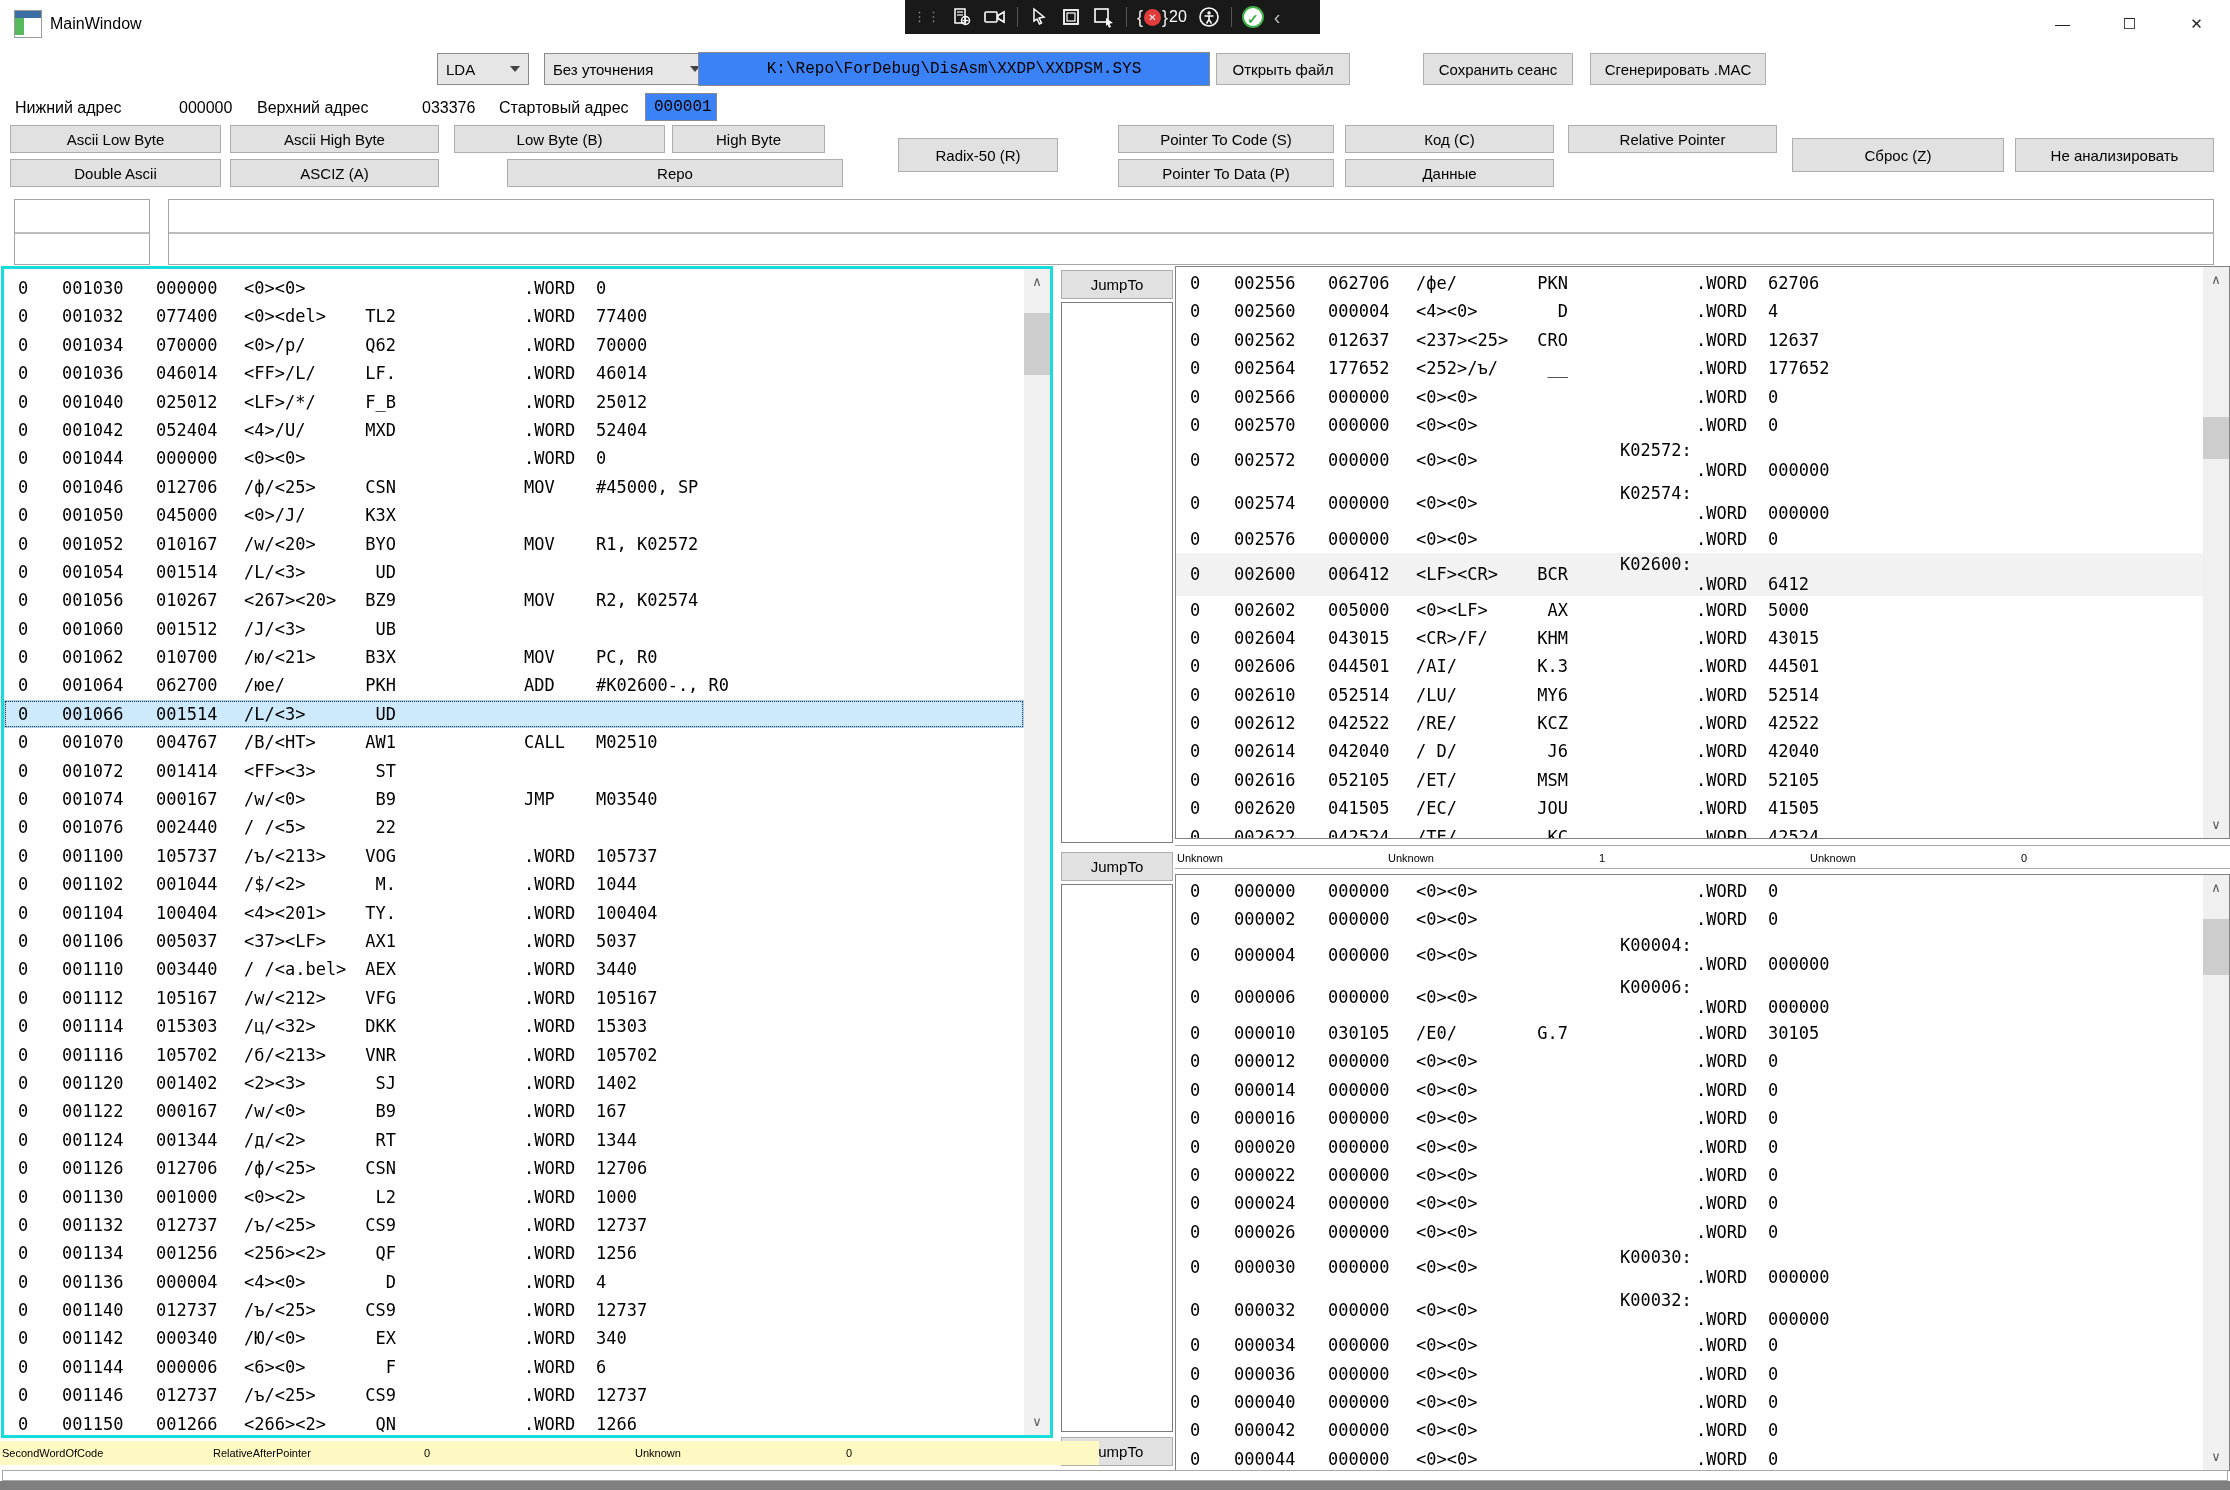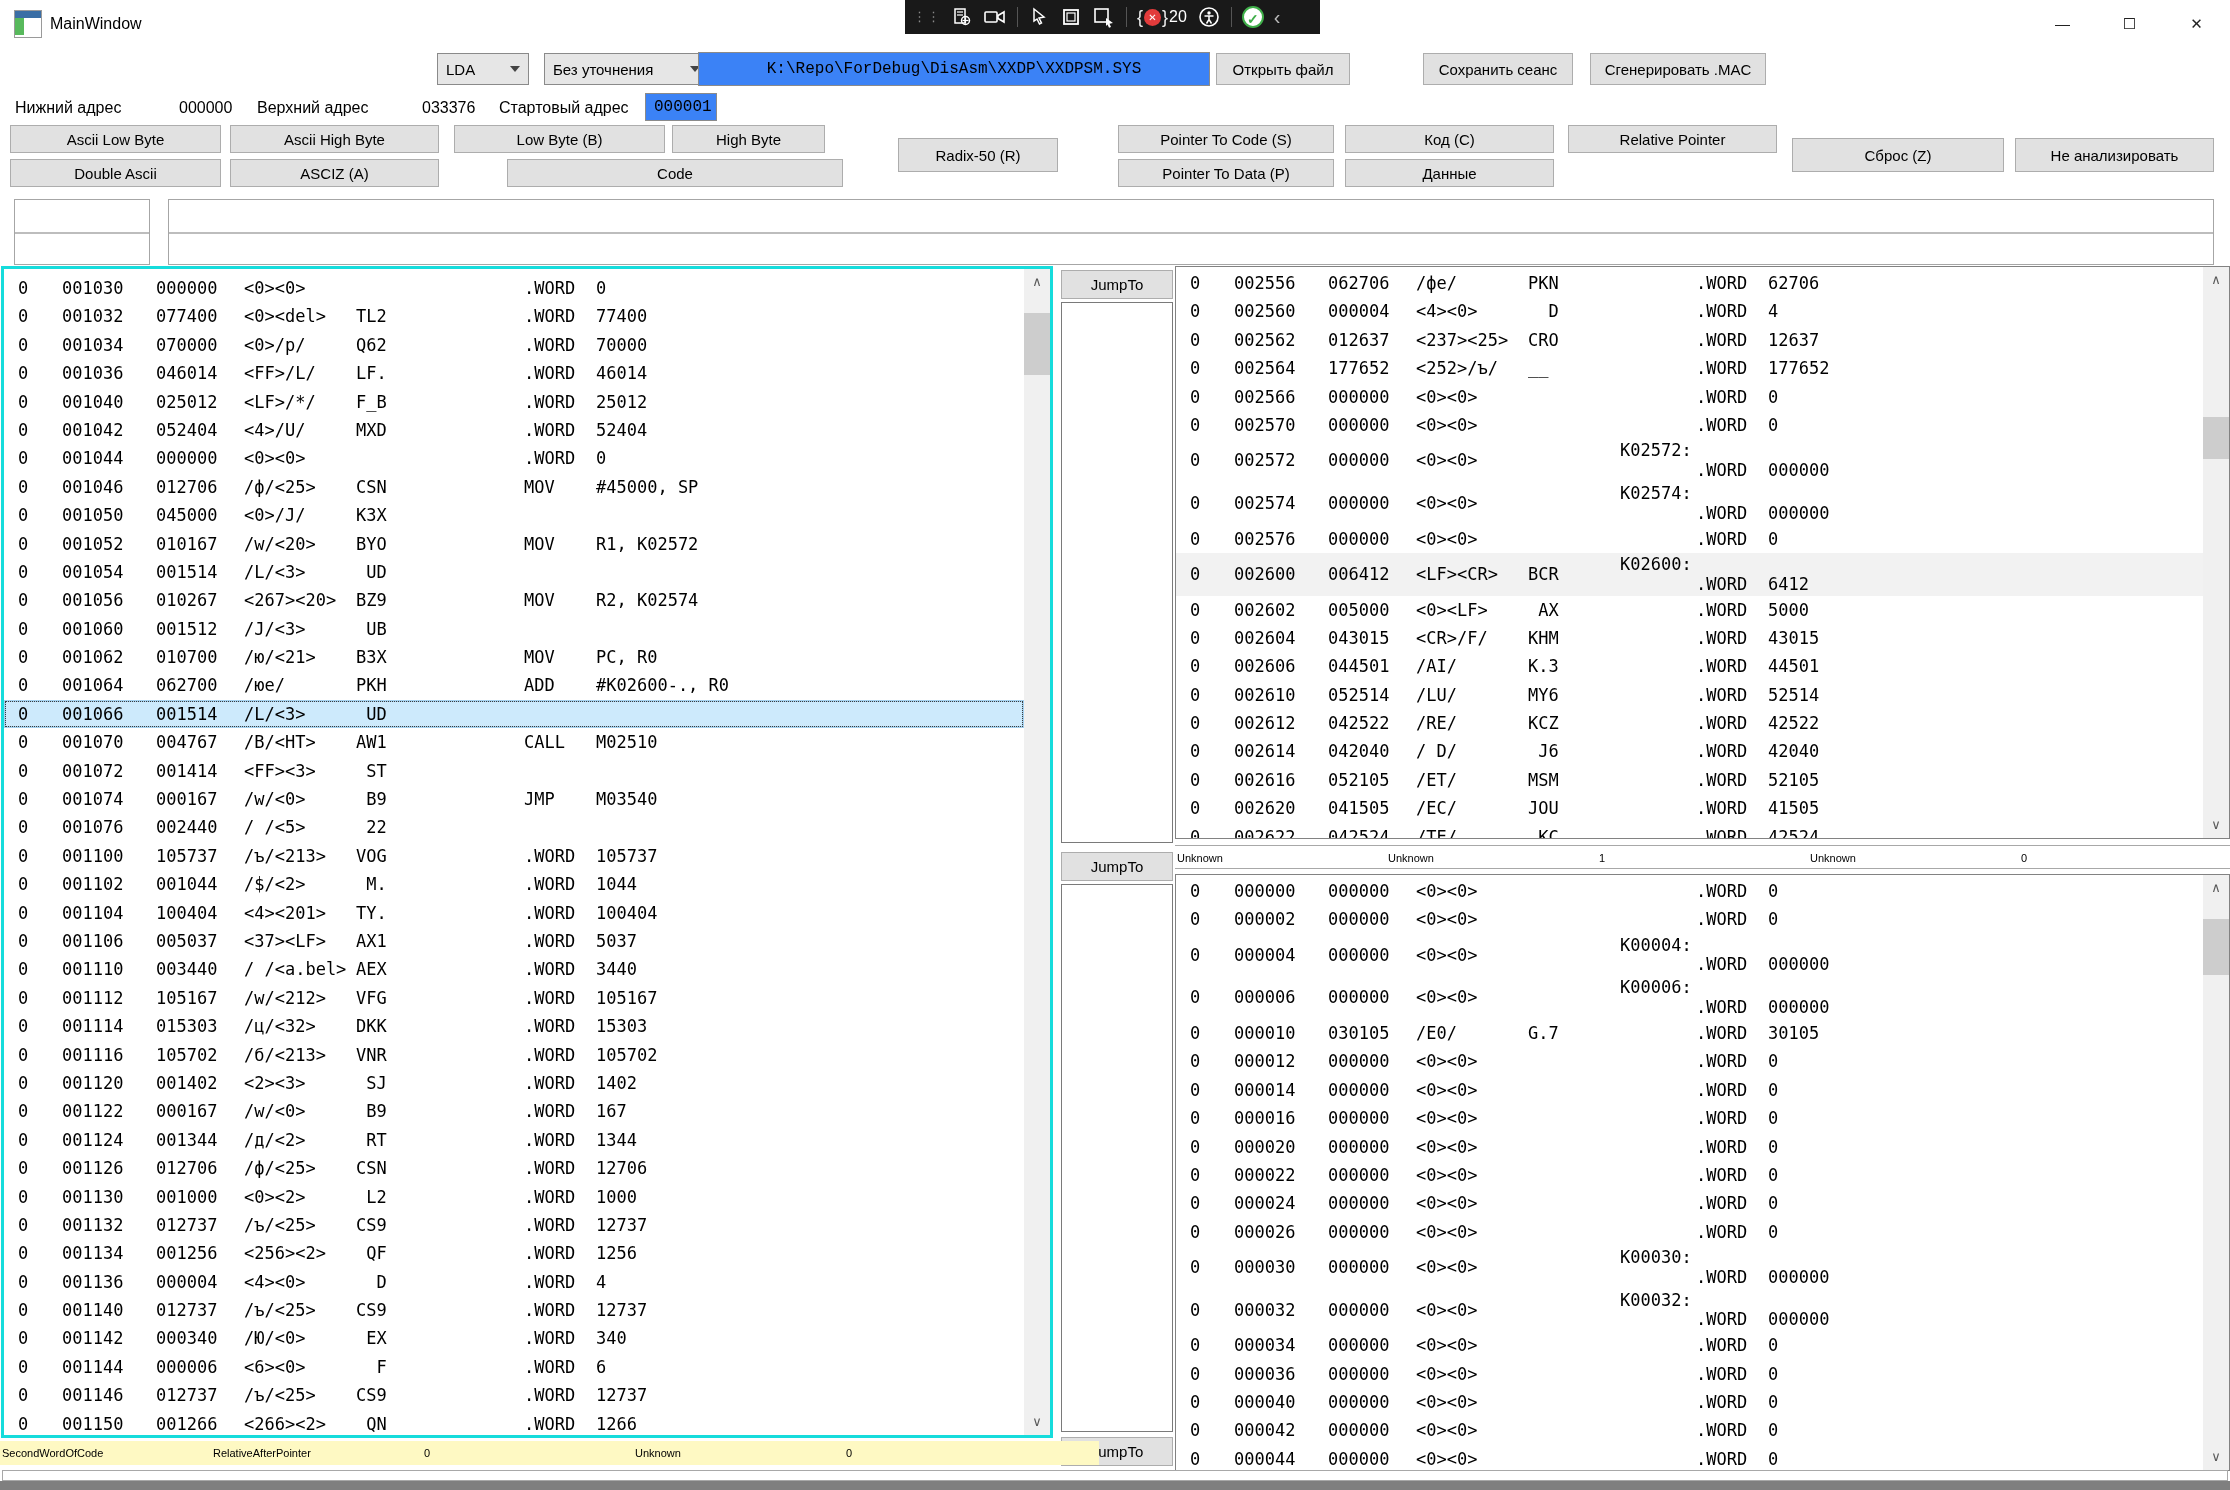--- a/index.html
+++ b/index.html
@@ -41,21 +41,21 @@
   .pane{background:#fff;border:1px solid #828282;box-sizing:border-box;}
   .pane-body{position:absolute;left:0;top:0;right:26px;bottom:0;overflow:hidden;font-family:"DejaVu Sans Mono",monospace;font-size:17px;}
   
   .lrow{position:relative;height:28.4px;}
   .lrow.dbl{height:42.6px;}
   .lrow span{position:absolute;top:0;line-height:28.4px;white-space:pre;}
   .lrow.dbl span{line-height:42.6px;}
   .lrow.dbl .c-k{line-height:20px;top:1px;}
   .lrow.dbl .c-o,.lrow.dbl .c-p{line-height:20px;top:auto;bottom:2px;}
   .c-f{left:14px;} .c-a{left:58px;} .c-v{left:152px;} .c-s{left:240px;}
-  .c-l{left:352px;width:40px;text-align:left;}
+  .c-l{left:352px;width:40px;text-align:right;}
   .c-k{left:444px;} .c-o{left:520px;} .c-p{left:592px;}
   .lrow.sel{background:#cdeafc;box-shadow:inset 0 0 0 2px #a6d2ef;outline:1px dotted #3c3c3c;outline-offset:-2px;}
   .lrow.hl{background:#f2f2f2;}
   
   .vscroll{position:absolute;top:0;right:0;width:26px;bottom:0;background:#f0f0f0;}
   .varrow{position:absolute;left:0;width:26px;height:26px;color:#5a5a5a;font-size:13px;text-align:center;line-height:26px;}
   .vthumb{position:absolute;left:0;width:26px;background:#cdcdcd;}
   
   .jumpbtn{font-size:15px;text-align:right;}
   .jumplist{background:#fff;border:1px solid #7a7a7a;box-sizing:border-box;}
@@ -167,21 +167,21 @@
   <div class="abs btn" style="left:454px;top:125px;width:211px;height:28px;">Low Byte (B)</div>
   <div class="abs btn" style="left:672px;top:125px;width:153px;height:28px;">High Byte</div>
   <div class="abs btn" style="left:898px;top:138px;width:160px;height:34px;">Radix-50 (R)</div>
   <div class="abs btn" style="left:1118px;top:125px;width:216px;height:28px;">Pointer To Code (S)</div>
   <div class="abs btn" style="left:1345px;top:125px;width:209px;height:28px;">Код (C)</div>
   <div class="abs btn" style="left:1568px;top:125px;width:209px;height:28px;">Relative Pointer</div>
   <div class="abs btn" style="left:1792px;top:138px;width:212px;height:34px;">Сброс (Z)</div>
   <div class="abs btn" style="left:2015px;top:138px;width:199px;height:34px;">Не анализировать</div>
   <div class="abs btn" style="left:10px;top:159px;width:211px;height:28px;">Double Ascii</div>
   <div class="abs btn" style="left:230px;top:159px;width:209px;height:28px;">ASCIZ (A)</div>
-  <div class="abs btn" style="left:507px;top:159px;width:336px;height:28px;">Code</div>
+  <div class="abs btn" style="left:507px;top:159px;width:336px;height:28px;">Repo</div>
   <div class="abs btn" style="left:1118px;top:159px;width:216px;height:28px;">Pointer To Data (P)</div>
   <div class="abs btn" style="left:1345px;top:159px;width:209px;height:28px;">Данные</div>
 
   <div class="abs emptybox" style="left:14px;top:199px;width:136px;height:66px;">
       <div class="mid"></div>
     </div>
   <div class="abs emptybox" style="left:168px;top:199px;width:2046px;height:66px;">
       <div class="mid"></div>
     </div>
 

